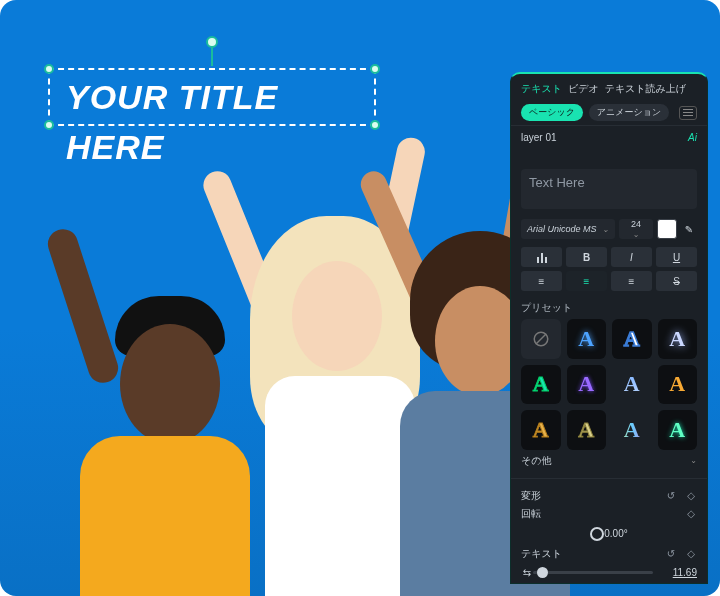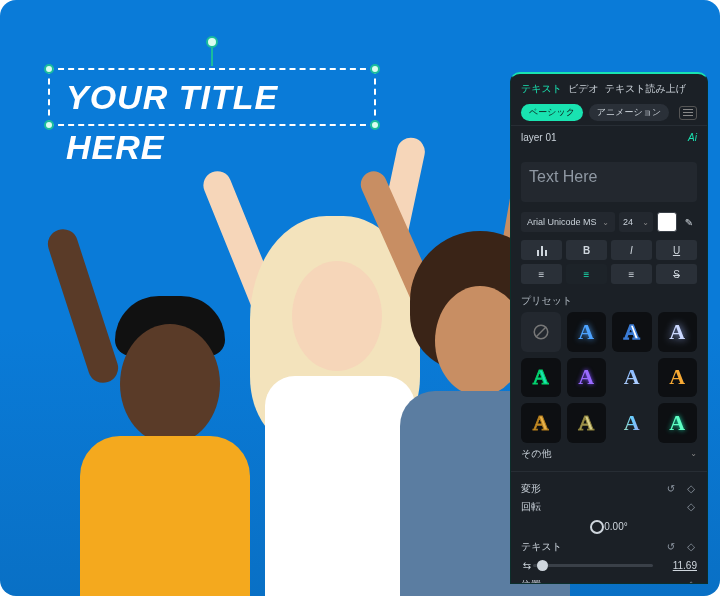--- a/index.html
+++ b/index.html
@@ -42,25 +42,25 @@
   .tabs { display:flex; gap:6px; padding:8px 10px 4px; font-size:10px; }
   .tab { color:#cfd6dd; cursor:pointer;}
   .tab.active { color:#19e3b1;}
   .subtabs { display:flex; gap:6px; padding:4px 10px; align-items:center;}
   .pill { font-size:9px; padding:2px 8px; border-radius:10px; background:#2a3038; color:#cfd6dd; cursor:pointer;}
   .pill.active { background:#19e3b1; color:#0d2520;}
   .kbicon { margin-left:auto; width:18px; height:14px; border:1px solid #555; border-radius:3px; display:flex; align-items:center; justify-content:center;}
   .kbicon span{display:block;width:10px;height:1px;background:#888;box-shadow:0 -3px 0 #888,0 3px 0 #888;}
   .layer-row { display:flex; align-items:center; padding:6px 10px; font-size:10px; color:#c9d1d9; border-top:1px solid #272d34;}
   .layer-row .ai { margin-left:auto; font-style:italic; color:#19e3b1; font-size:10px;}
-  .textarea { margin:13px 10px 8px; height:40px; background:#23282f; border-radius:4px; padding:6px 8px; font-size:16px; color:#8f98a3;}
+  .textarea { margin:20px 10px 8px; height:40px; background:#23282f; border-radius:4px; padding:6px 8px; font-size:13px; color:#8f98a3;}
   .row { display:flex; align-items:center; gap:4px; padding:2px 10px;}
-  .font-select { flex:1; background:#23282f; height:20px; border-radius:3px; display:flex; align-items:center; padding:0 6px; font-size:9px; justify-content:space-between;}
+  .font-select { flex:1; background:#23282f; height:20px; border-radius:3px; display:flex; align-items:center; padding:0 6px; font-size:9px; justify-content:space-between;font-style:italic;}
   .chev { font-size:8px; color:#888;}
-  .sizebox { width:34px; background:#23282f; height:20px; border-radius:3px; display:flex; align-items:center; justify-content:space-between; padding:0 4px; font-size:9px;}
+  .sizebox { width:34px; background:#23282f; height:20px; border-radius:3px; display:flex; align-items:center; justify-content:space-between; padding:0 4px; font-size:9px;flex-direction:column;}
   .swatch { width:20px; height:20px; background:#fff; border-radius:3px; border:1px solid #3a4048;}
   .eyedrop { width:16px; height:20px; display:flex; align-items:center; justify-content:center; color:#cfd6dd;}
   .bgrid { display:grid; grid-template-columns:repeat(4,1fr); gap:4px; padding:6px 10px 4px;}
   .bbtn { height:20px; background:#2a3038; border-radius:3px; display:flex; align-items:center; justify-content:center; font-size:10px; color:#cfd6dd; cursor:pointer;}
   .bbtn.active { background:#1d2329; color:#19e3b1;}
   .sec-label { padding:6px 10px 4px; font-size:10px; color:#aeb6bf;}
   .preset-grid { display:grid; grid-template-columns:repeat(4,1fr); gap:6px; padding:0 10px;}
   .preset { aspect-ratio:1/1; background:#0d0f12; border-radius:6px; display:flex; align-items:center; justify-content:center; font-size:22px; font-weight:900; font-family:Georgia,serif; cursor:pointer;}
   .preset.none { background:#23282f; color:#777;}
   .preset.none svg{width:18px;height:18px;}

